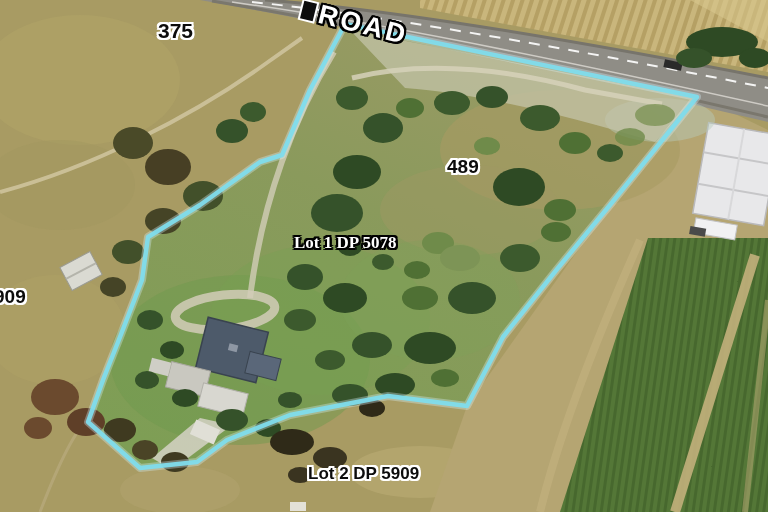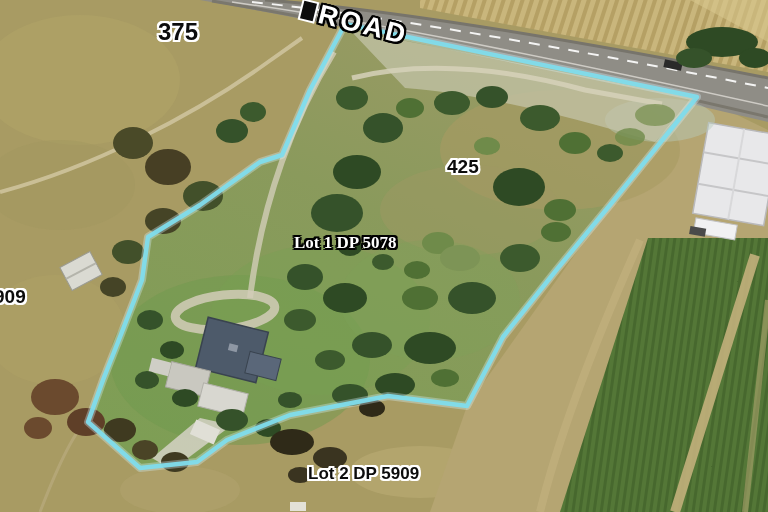--- a/index.html
+++ b/index.html
@@ -12,21 +12,21 @@
       -2px -2px #fff,2px -2px #fff,-2px 2px #fff,2px 2px #fff,
       -1px -2px #fff,1px -2px #fff,-2px -1px #fff,2px 1px #fff;}
   .outline-black{color:#ffffff;
     text-shadow:-2px 0 #000,2px 0 #000,0 -2px #000,0 2px #000,
       -2px -2px #000,2px -2px #000,-2px 2px #000,2px 2px #000,
       -1px -2px #000,1px -2px #000,-2px -1px #000,2px 1px #000;}
   #road-label{left:322px;top:1px;font-size:27px;letter-spacing:3px;
     transform:rotate(14deg);transform-origin:left top;}
   #road-frag{position:absolute;left:302px;top:2px;width:13px;height:18px;
     background:#0d0d0d;transform:rotate(14deg);box-shadow:0 0 0 2px #fff;}
-  #label-375{left:158px;top:20px;font-size:24px;}
+  #label-375{left:158px;top:20px;font-size:21px;}
   #label-363{left:447px;top:157px;font-size:19px;}
   #label-909{left:-6px;top:287px;font-size:19px;}
   #label-lot1{left:294px;top:234px;font-size:17px;font-family:Liberation Serif, serif;}
   #label-lot2{left:308px;top:465px;font-size:17px;}
 </style>
 </head>
 <body>
 
 <div id="stage">
 <svg width="768" height="512" viewBox="0 0 768 512">
@@ -192,17 +192,17 @@
     <polygon points="345,24 697,97 610,205 558,268 503,337 467,406 388,396 290,415 227,440 197,462 140,468 88,422 103,380 120,337 142,280 148,237 200,205 260,162 282,155 310,90" fill="none" stroke="#d6f2f8" stroke-width="8" opacity="0.35" stroke-linejoin="round"></polygon>
     <polygon points="345,24 697,97 610,205 558,268 503,337 467,406 388,396 290,415 227,440 197,462 140,468 88,422 103,380 120,337 142,280 148,237 200,205 260,162 282,155 310,90" fill="none" stroke-width="4.5" opacity="0.95" stroke-linejoin="round" stroke="#7fdcec"></polygon>
   </g>
 
   <rect x="290" y="502" width="16" height="9" fill="#e3e1d8"></rect>
 </svg>
 
 <div id="road-frag"></div>
 <div id="road-label" class="maplabel outline-black">ROAD</div>
 <div id="label-375" class="maplabel outline-white">375</div>
-<div id="label-363" class="maplabel outline-white">425</div>
+<div id="label-363" class="maplabel outline-white">489</div>
 <div id="label-909" class="maplabel outline-white">909</div>
 <div id="label-lot1" class="maplabel outline-black">Lot 1 DP 5078</div>
 <div id="label-lot2" class="maplabel outline-white">Lot 2 DP 5909</div>
 </div>
 
 </body></html>

